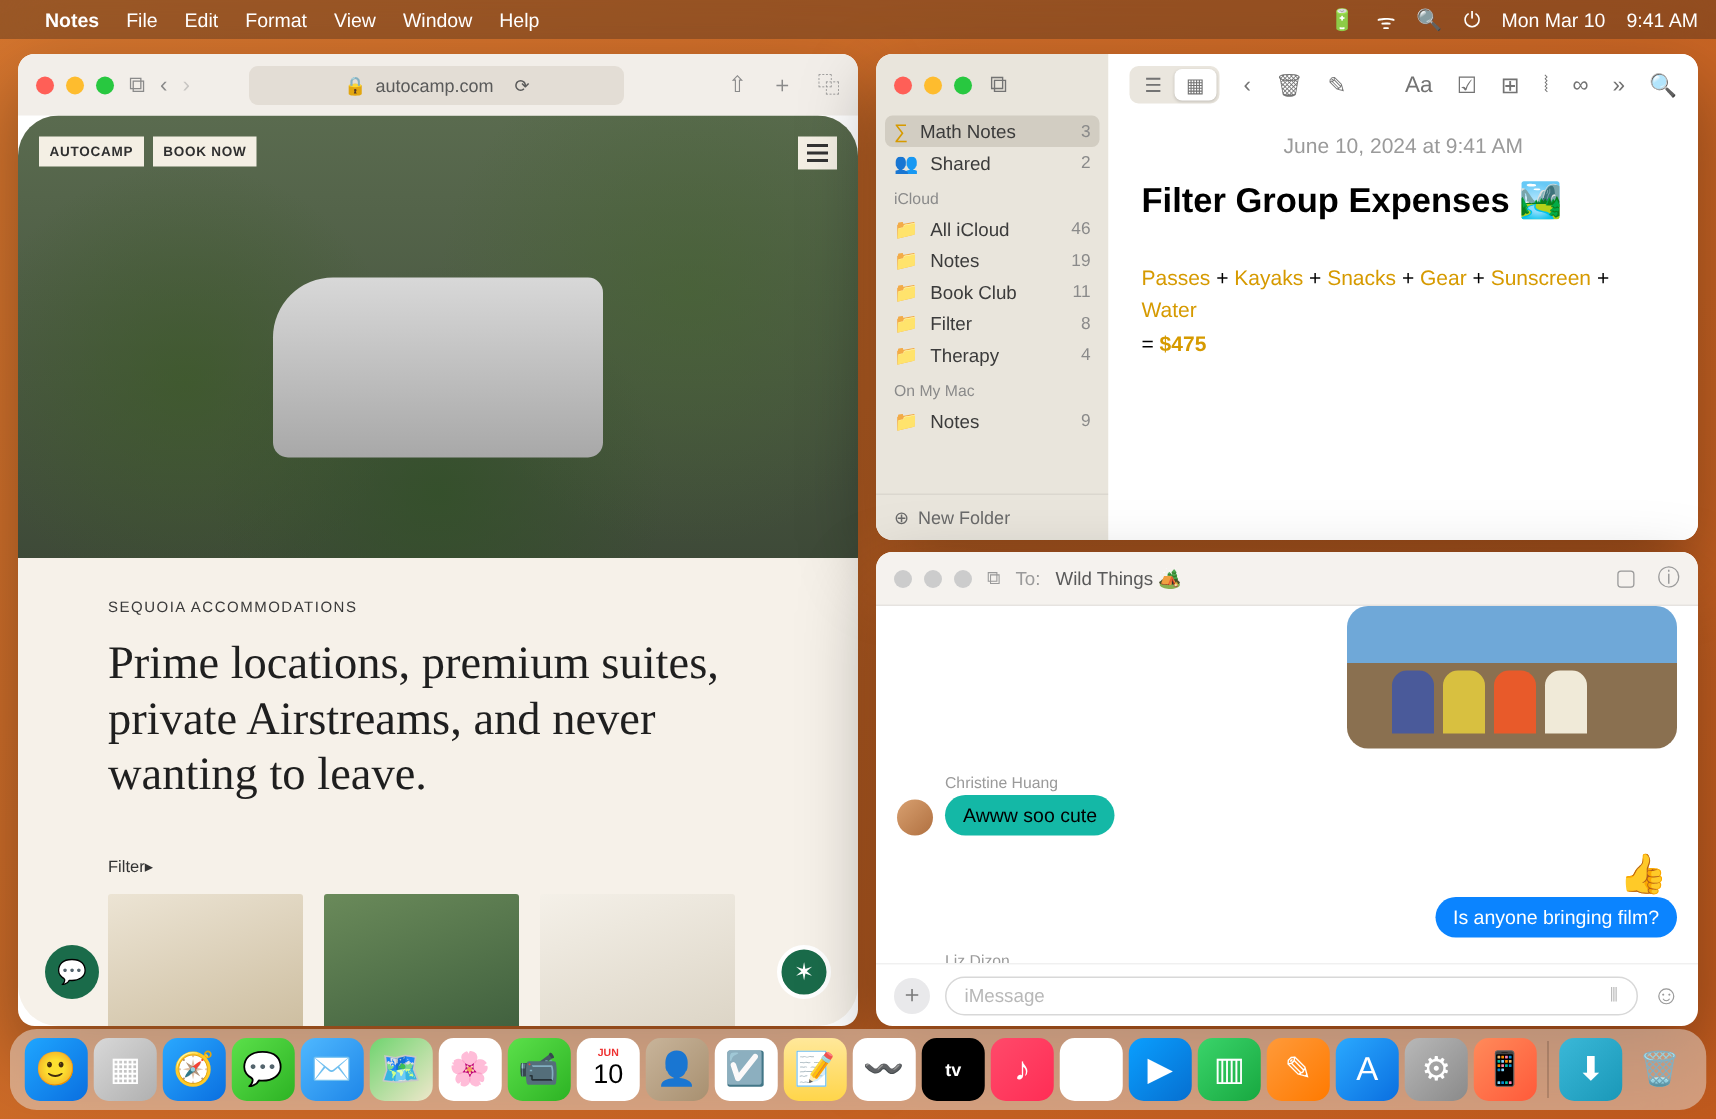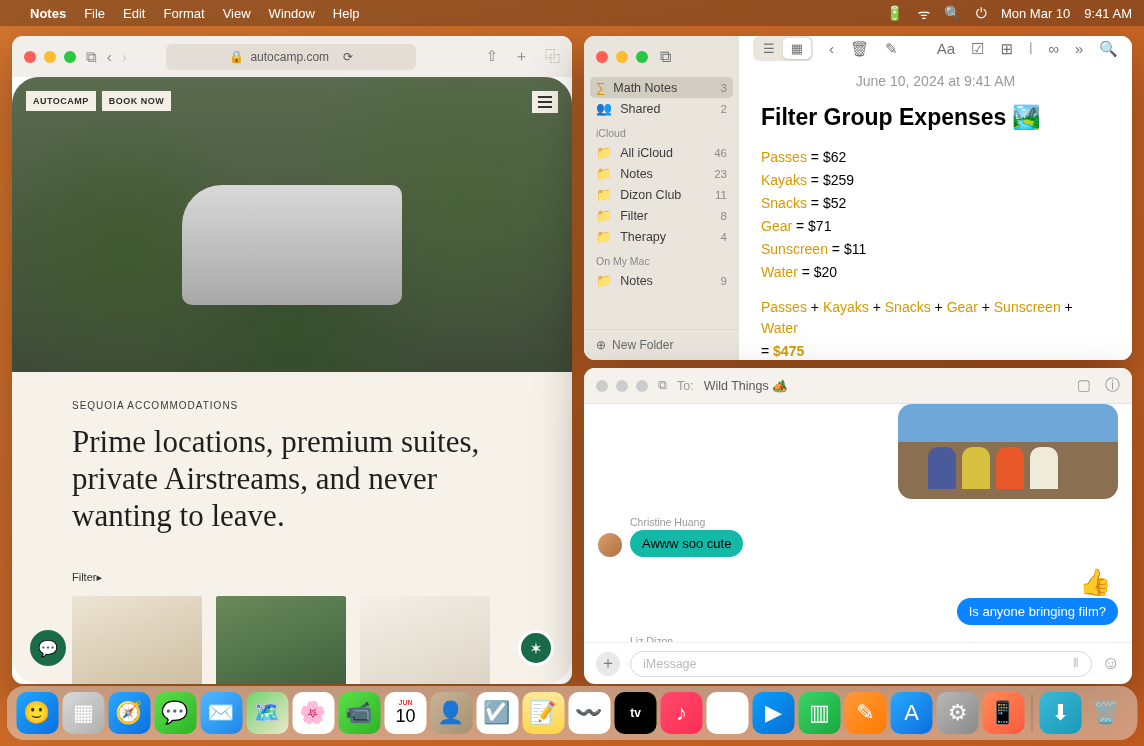--- a/index.html
+++ b/index.html
@@ -195,25 +195,25 @@
       <div class="sb-header">iCloud</div>
       <div id="icloud-list">
           <div class="sb-item">
             <span class="ficon">📁</span>
             <span>All iCloud</span>
             <span class="count">46</span>
           </div>
           <div class="sb-item">
             <span class="ficon">📁</span>
             <span>Notes</span>
-            <span class="count">23</span>
-          </div>
-          <div class="sb-item">
-            <span class="ficon">📁</span>
-            <span>Dizon Club</span>
+            <span class="count">19</span>
+          </div>
+          <div class="sb-item">
+            <span class="ficon">📁</span>
+            <span>Book Club</span>
             <span class="count">11</span>
           </div>
           <div class="sb-item">
             <span class="ficon">📁</span>
             <span>Filter</span>
             <span class="count">8</span>
           </div>
           <div class="sb-item">
             <span class="ficon">📁</span>
             <span>Therapy</span>
@@ -248,28 +248,20 @@
       <span>☑</span>
       <span>⊞</span>
       <span>⦚</span>
       <span>∞</span>
       <span>»</span>
       <span>🔍</span>
     </div>
     <div class="note-body">
       <div class="note-date">June 10, 2024 at 9:41 AM</div>
       <div class="note-title">Filter Group Expenses 🏞️</div>
-      <div id="note-lines">
-          <div class="line"><span class="var">Passes</span> = $62</div>
-          <div class="line"><span class="var">Kayaks</span> = $259</div>
-          <div class="line"><span class="var">Snacks</span> = $52</div>
-          <div class="line"><span class="var">Gear</span> = $71</div>
-          <div class="line"><span class="var">Sunscreen</span> = $11</div>
-          <div class="line"><span class="var">Water</span> = $20</div>
-        </div>
       <div style="height:12px"></div>
       <div class="line"><span id="sum-expr"><span class="var">Passes</span> + <span class="var">Kayaks</span> + <span class="var">Snacks</span> + <span class="var">Gear</span> + <span class="var">Sunscreen</span> + <span class="var">Water</span></span></div>
       <div class="line">= <span class="result">$475</span></div>
       <div style="height:12px"></div>
 
     </div>
   </div>
 </div>
 
 <div class="window messages">

